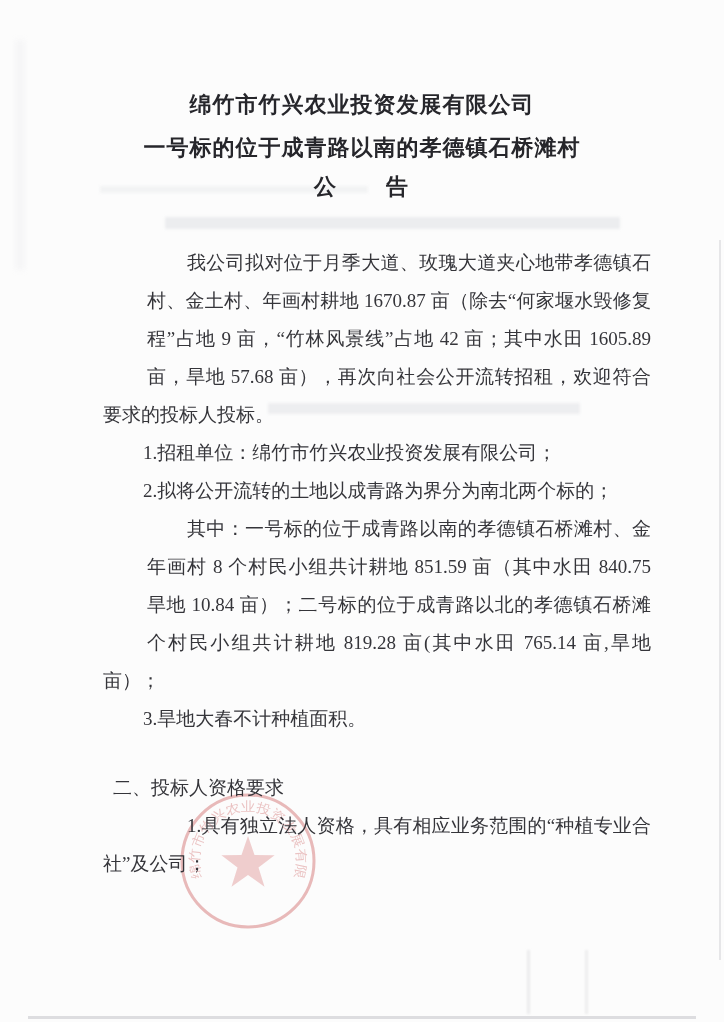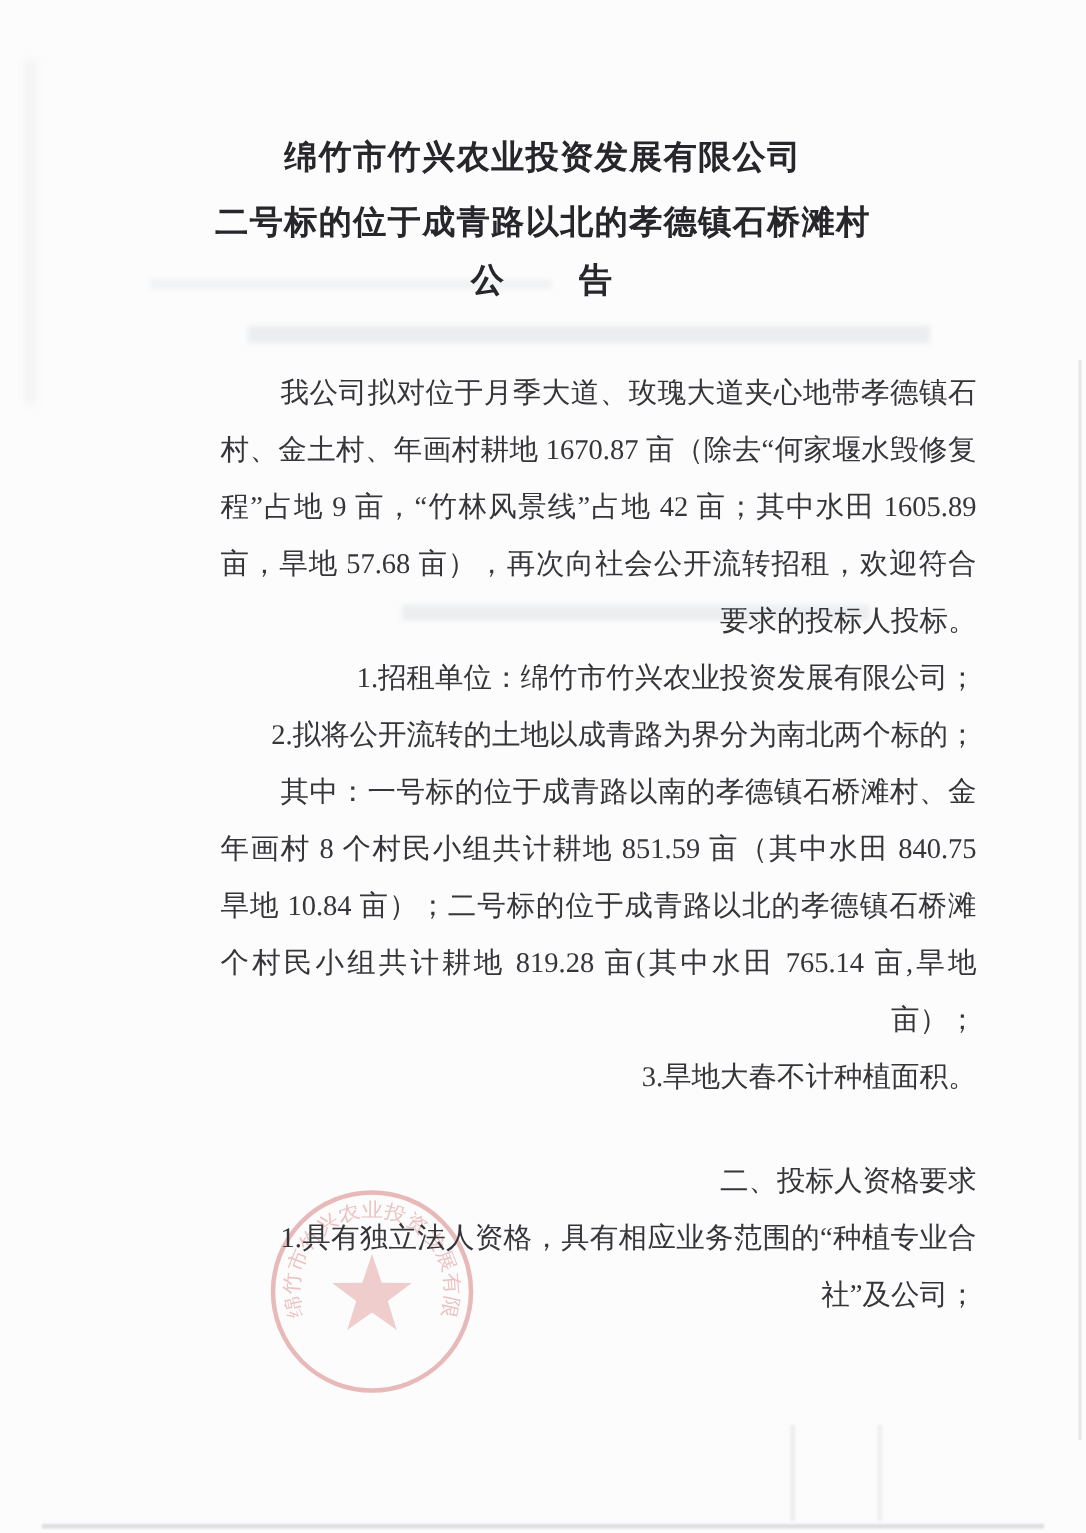--- a/index.html
+++ b/index.html
@@ -27,21 +27,20 @@
   
   .body-lines{
     position:absolute;left:103px;top:244px;width:548px;
   }
   .bline{
     height:38px;line-height:38px;
     font-size:19px;
     color:#35353a;
     overflow:hidden;
     white-space:pre;
-    text-align:right;
   }
   .bline.fill{
     white-space:normal;
     text-align:justify;
     text-align-last:justify;
     margin-left:44px;
   }
   .bline.indent2{padding-left:40px;}
   .bline.indenthalf{padding-left:10px;margin-top:31px;}
   
@@ -78,21 +77,21 @@
   <svg class="seal" viewBox="0 0 142 142" width="142" height="142">
     <circle cx="71" cy="71" r="66" fill="none" stroke="rgba(215,130,130,0.55)" stroke-width="3"></circle>
     <path id="sealArc" d="M 26.7,91 A 49,49 0 1,1 115.3,91" fill="none"></path>
     <text font-size="13" fill="rgba(213,125,125,0.45)" font-family="Liberation Serif, DejaVu Serif, serif">
       <textPath href="#sealArc" startOffset="4" textLength="218" lengthAdjust="spacingAndGlyphs">绵竹市竹兴农业投资发展有限公司</textPath>
     </text>
     <polygon points="71,46 77.5,65.1 97.6,65.3 81.5,77.4 87.5,96.7 71,85 54.5,96.7 60.5,77.4 44.4,65.3 64.5,65.1" fill="rgba(224,148,148,0.45)"></polygon>
   </svg>
 
   <div class="title-line t1">绵竹市竹兴农业投资发展有限公司</div>
-  <div class="title-line t2">二号标的位于成青路以北的孝德镇石桥滩村</div>
+  <div class="title-line t2">一号标的位于成青路以南的孝德镇石桥滩村</div>
   <div class="title-line t3">公　　告</div>
 
   <div class="body-lines" id="body-lines">
       <div class="bline indent2 fill">我公司拟对位于月季大道、玫瑰大道夹心地带孝德镇石桥滩</div>
       <div class="bline fill">村、金土村、年画村耕地 1670.87 亩（除去“何家堰水毁修复工</div>
       <div class="bline fill">程”占地 9 亩，“竹林风景线”占地 42 亩；其中水田 1605.89</div>
       <div class="bline fill">亩，旱地 57.68 亩），再次向社会公开流转招租，欢迎符合招标</div>
       <div class="bline ">要求的投标人投标。</div>
       <div class="bline indent2">1.招租单位：绵竹市竹兴农业投资发展有限公司；</div>
       <div class="bline indent2">2.拟将公开流转的土地以成青路为界分为南北两个标的；</div>

